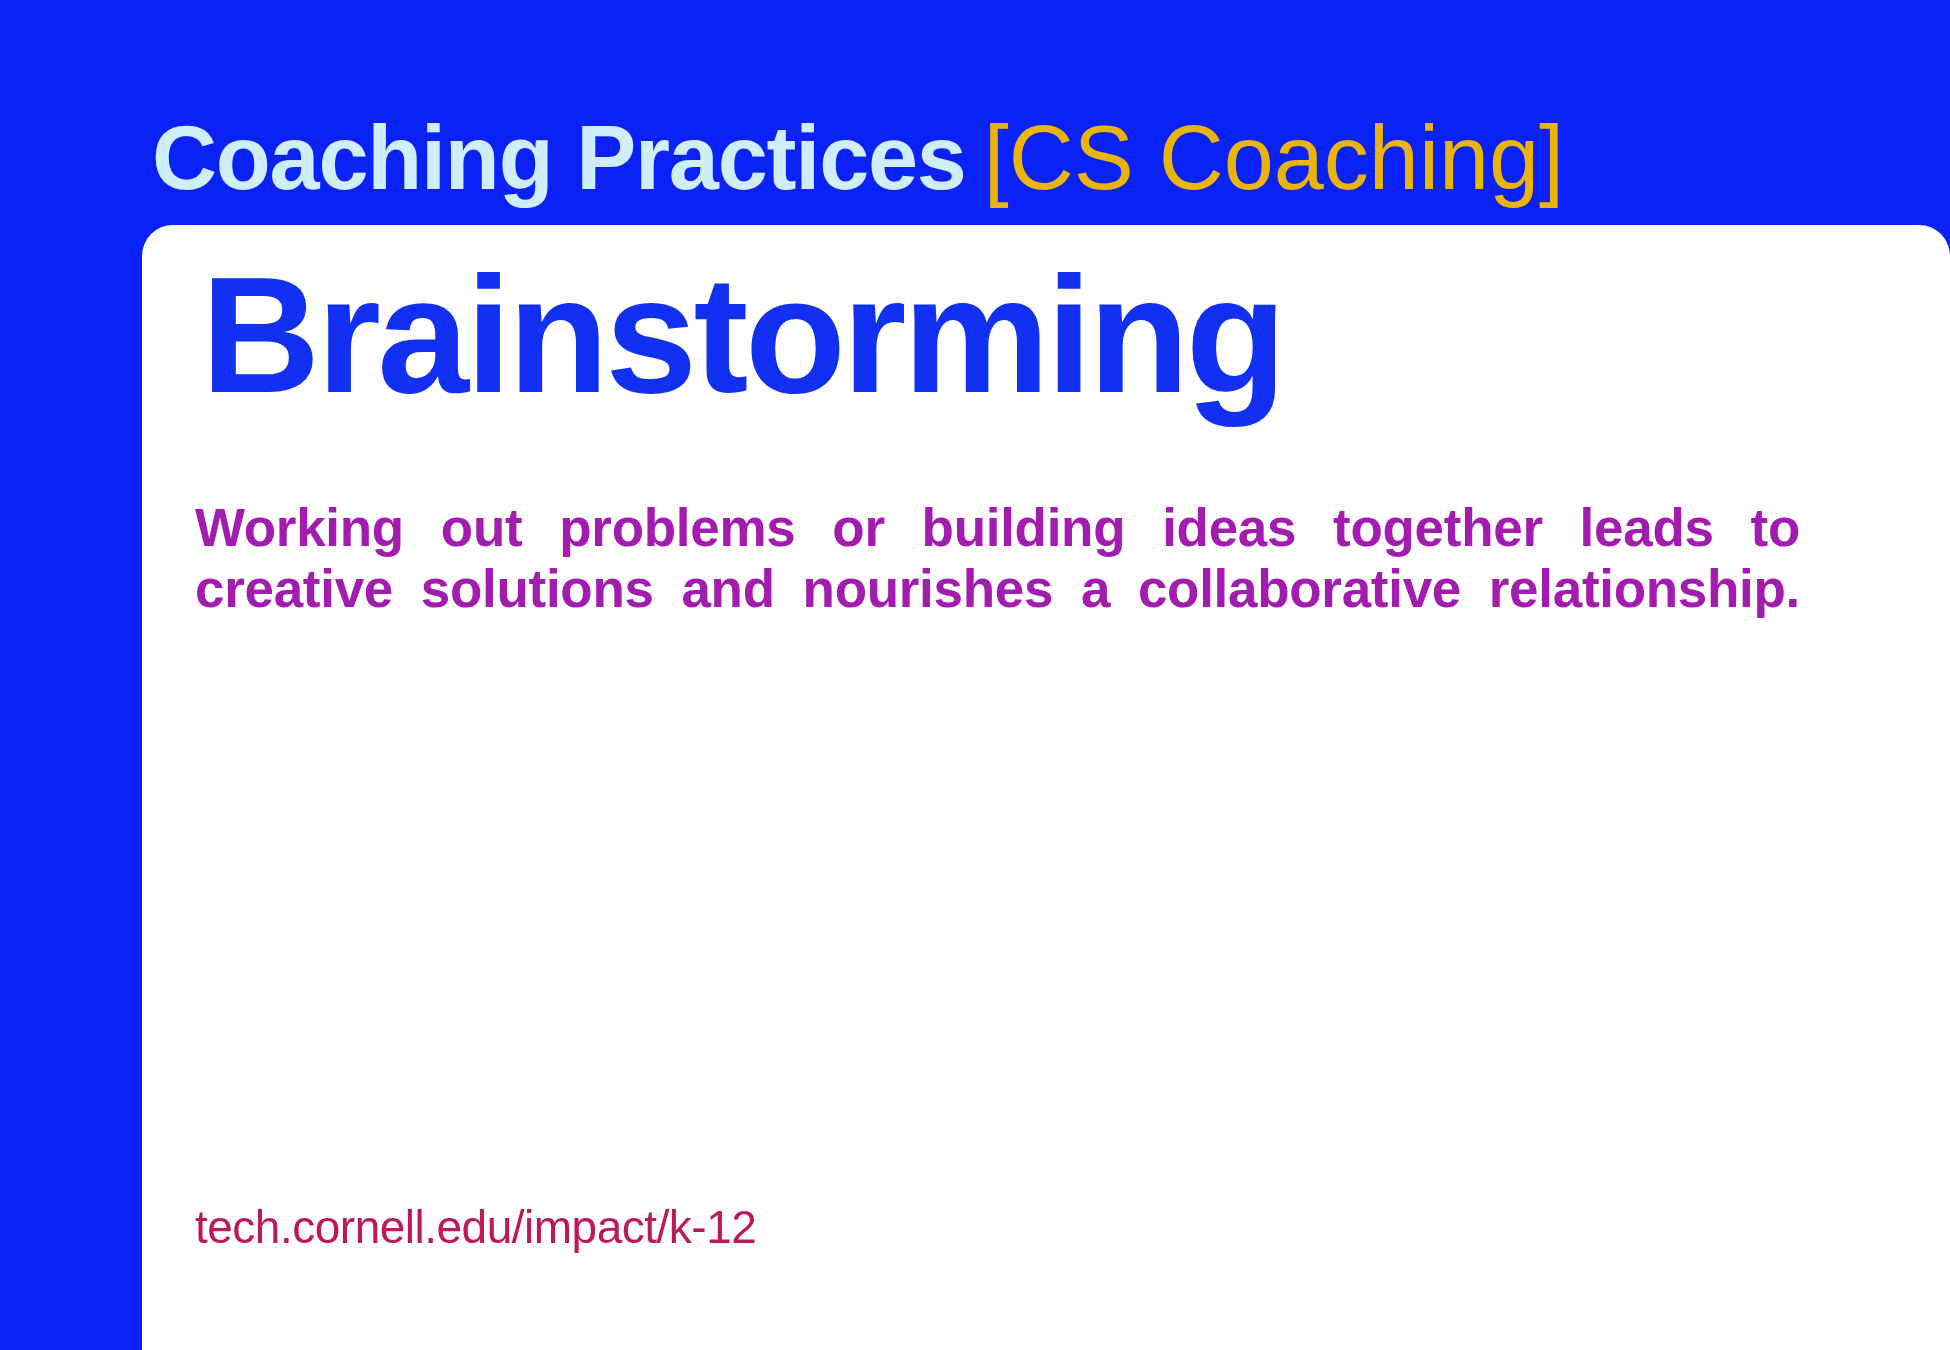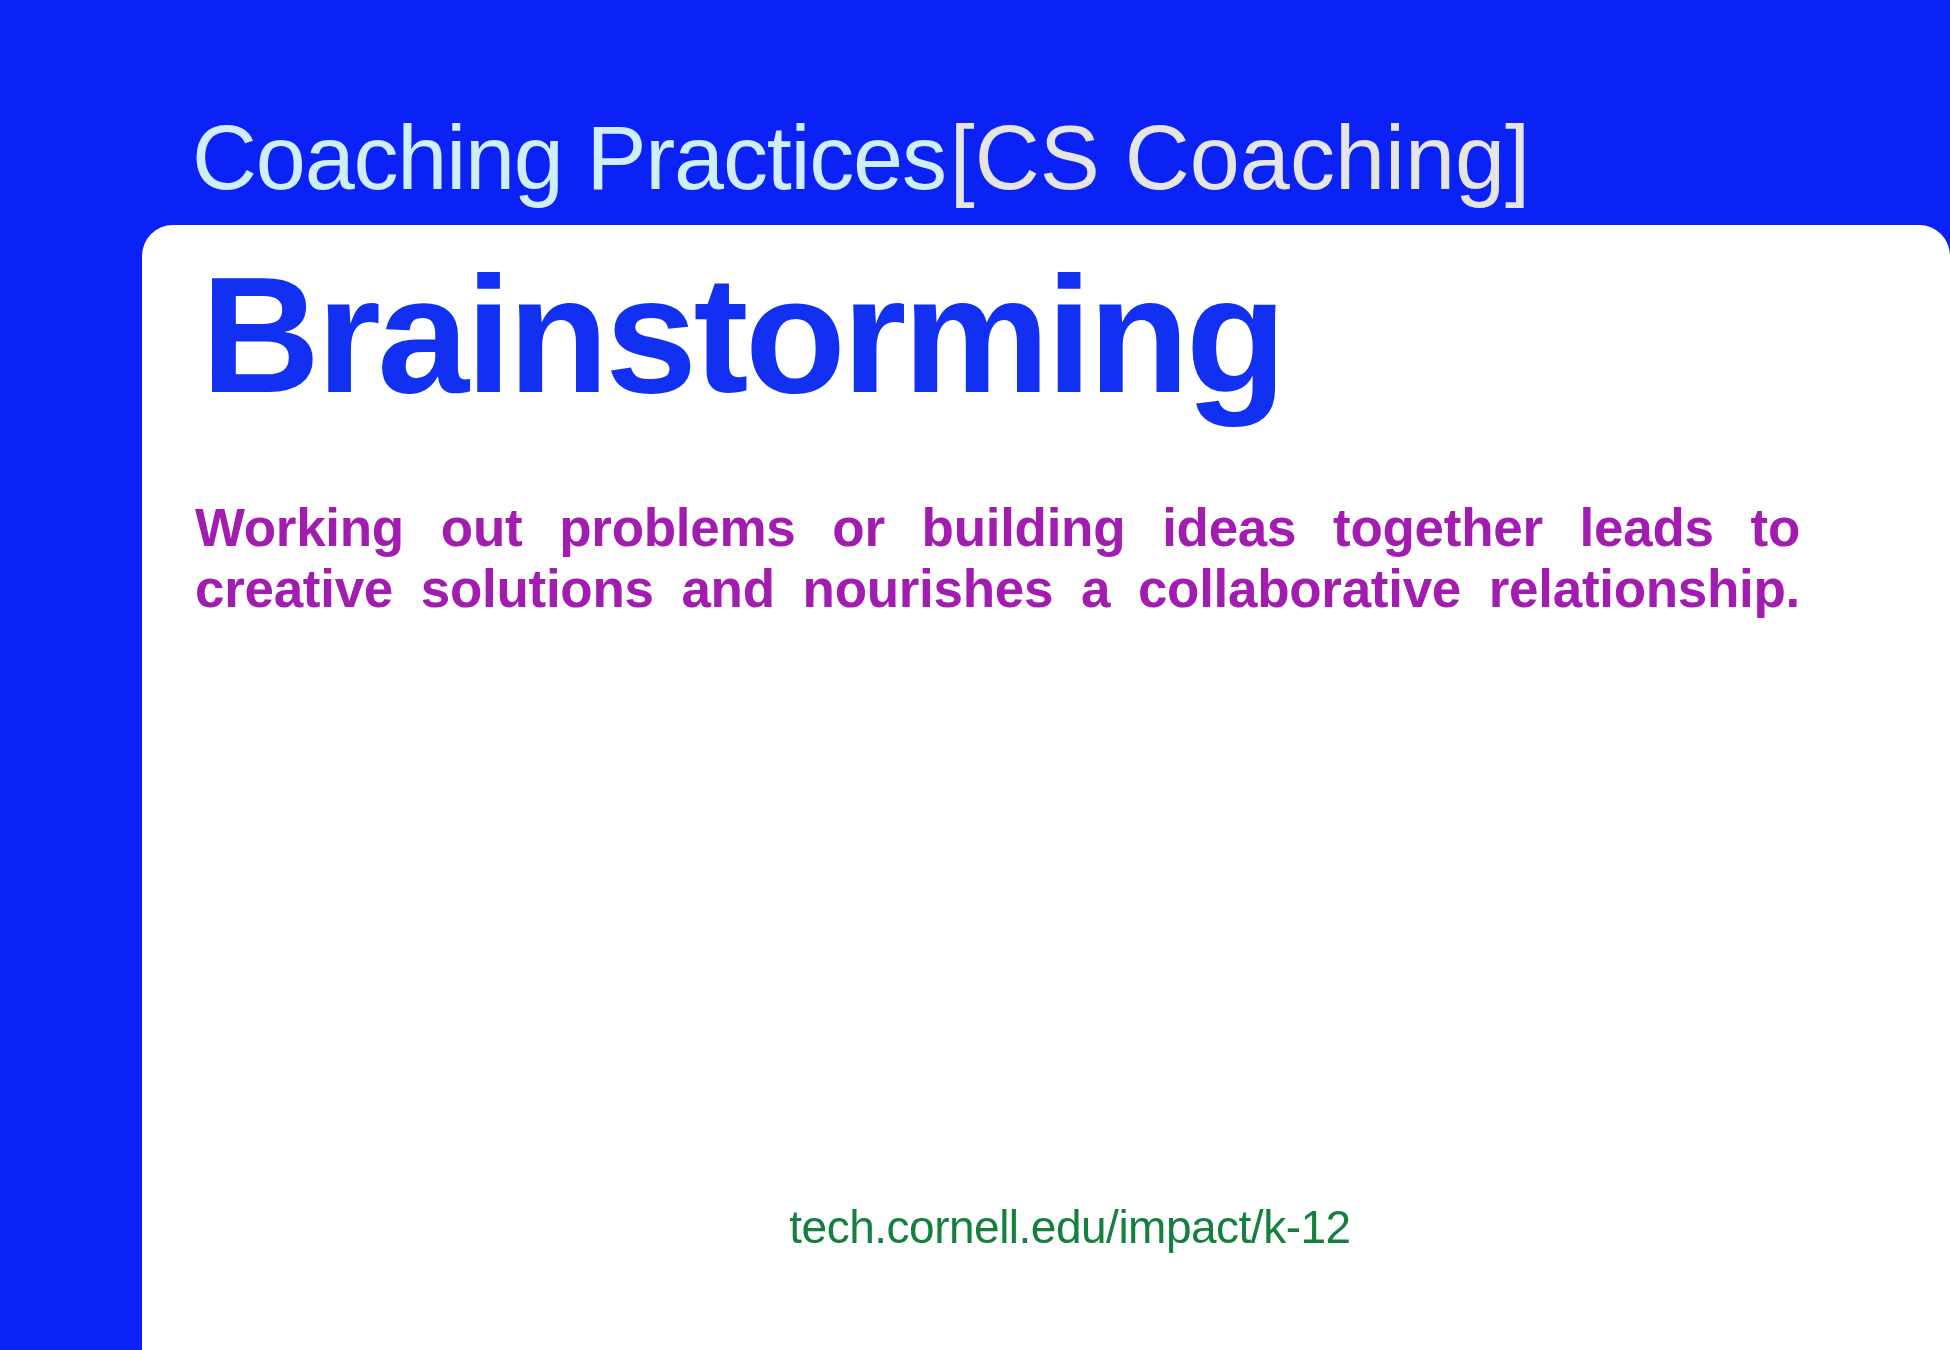--- a/index.html
+++ b/index.html
@@ -41,28 +41,27 @@
     position: absolute;
     left: 152px;
     bottom: 22px;
     white-space: nowrap;
     font-size: 90px;
     line-height: 1;
     letter-spacing: -1.2px;
     color: #cfeefb;
   }
   .eyebrow .strong {
-    font-weight: 400;
-    margin-left: 40px;
+    font-weight: 700;
   }
   .eyebrow .light {
     font-weight: 300;
     letter-spacing: 0px;
-    margin-left: 4px;
-    color: #e5e5e5;
+    margin-left: 18px;
+    color: #eab308;
   }
 
   
   .card {
     position: absolute;
     left: 142px;
     top: 225px;
     width: 1808px;   
     height: 1319px;  
     background: #ffffff;
@@ -110,29 +109,29 @@
   
   .practice-body::after {
     content: "";
     display: inline-block;
     width: 100%;
   }
 
   
   .footer-url {
     position: absolute;
-    left: 7px;
+    left: 0;
     right: 0px;
     top: 975px;
-    text-align: center;
+    text-align: left;
     padding-right: 2px;
     font-size: 46px;
     font-weight: 400;
     letter-spacing: -0.5px;
-    color: #15803d;
+    color: #be185d;
     white-space: nowrap;
   }
 </style>
 </head>
 <body>
 
 <div id="slide">
 
   <div class="blue-field"></div>
 

